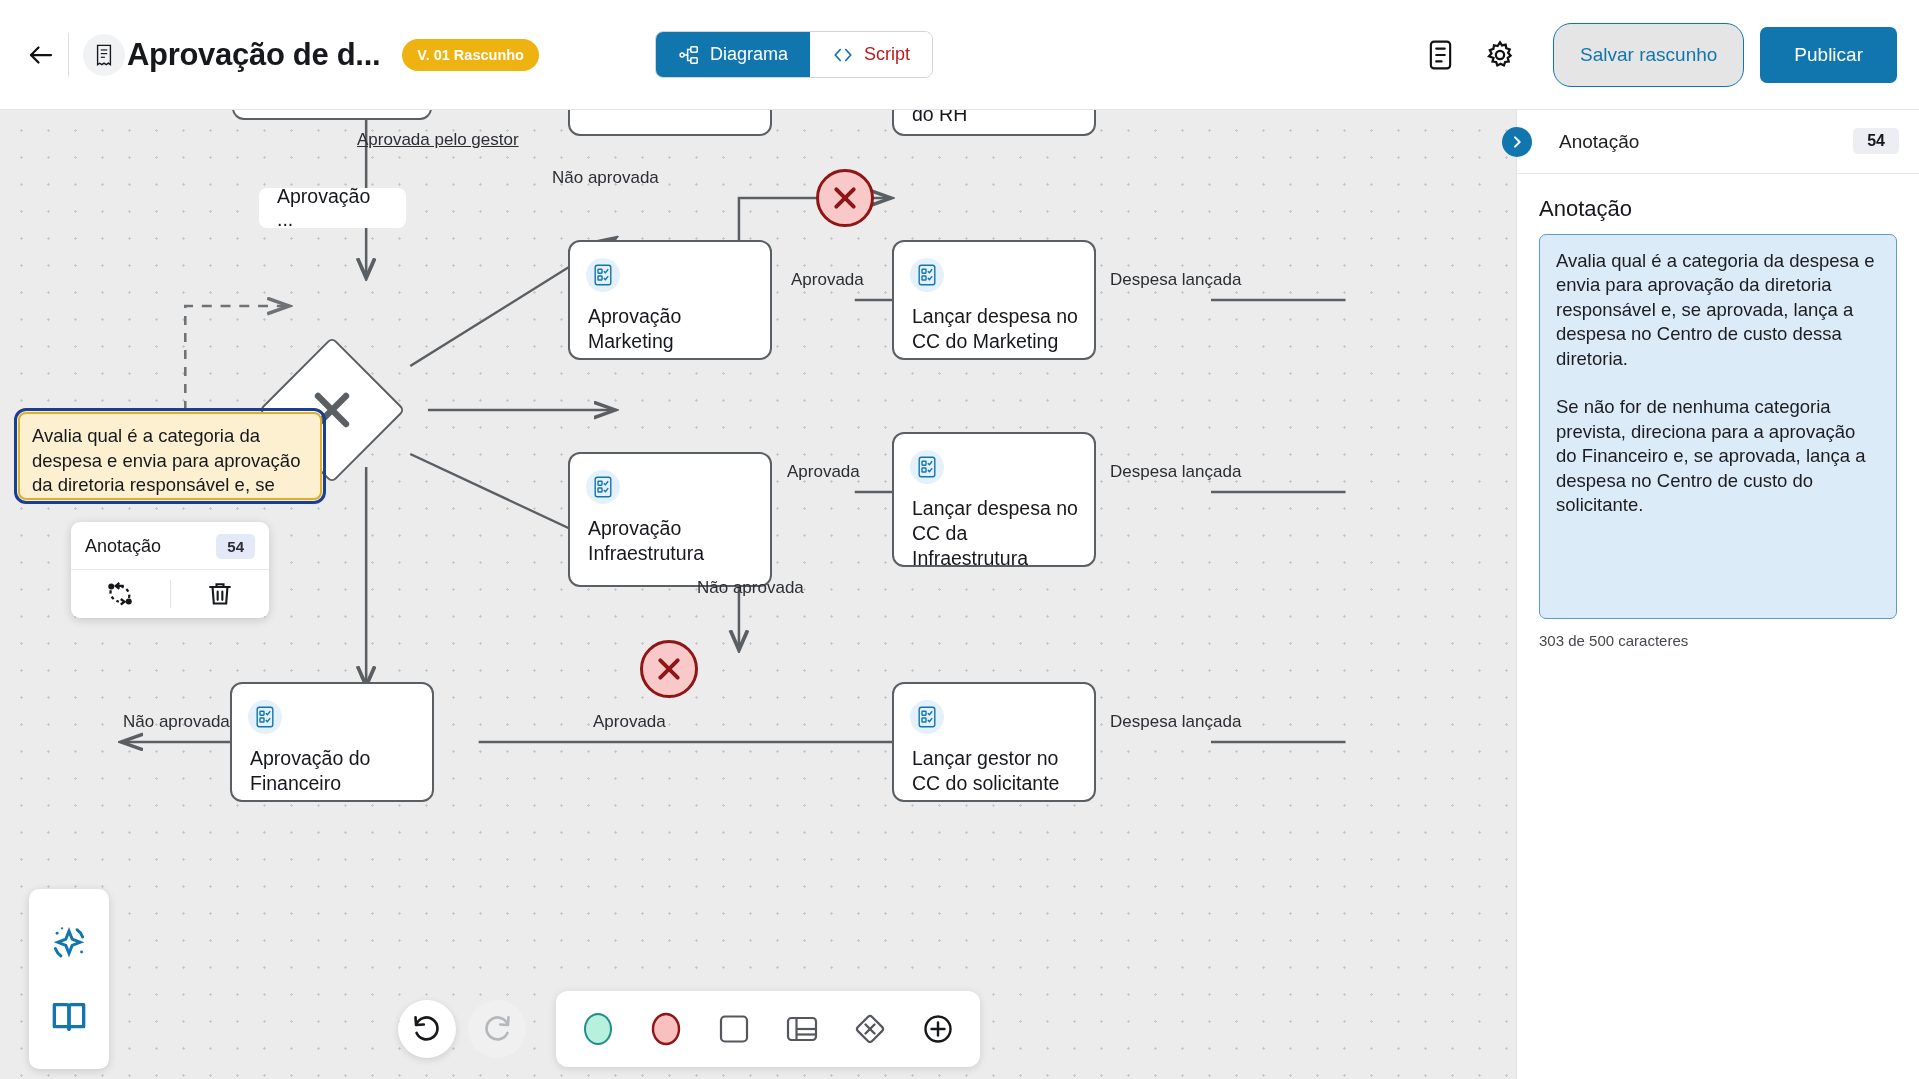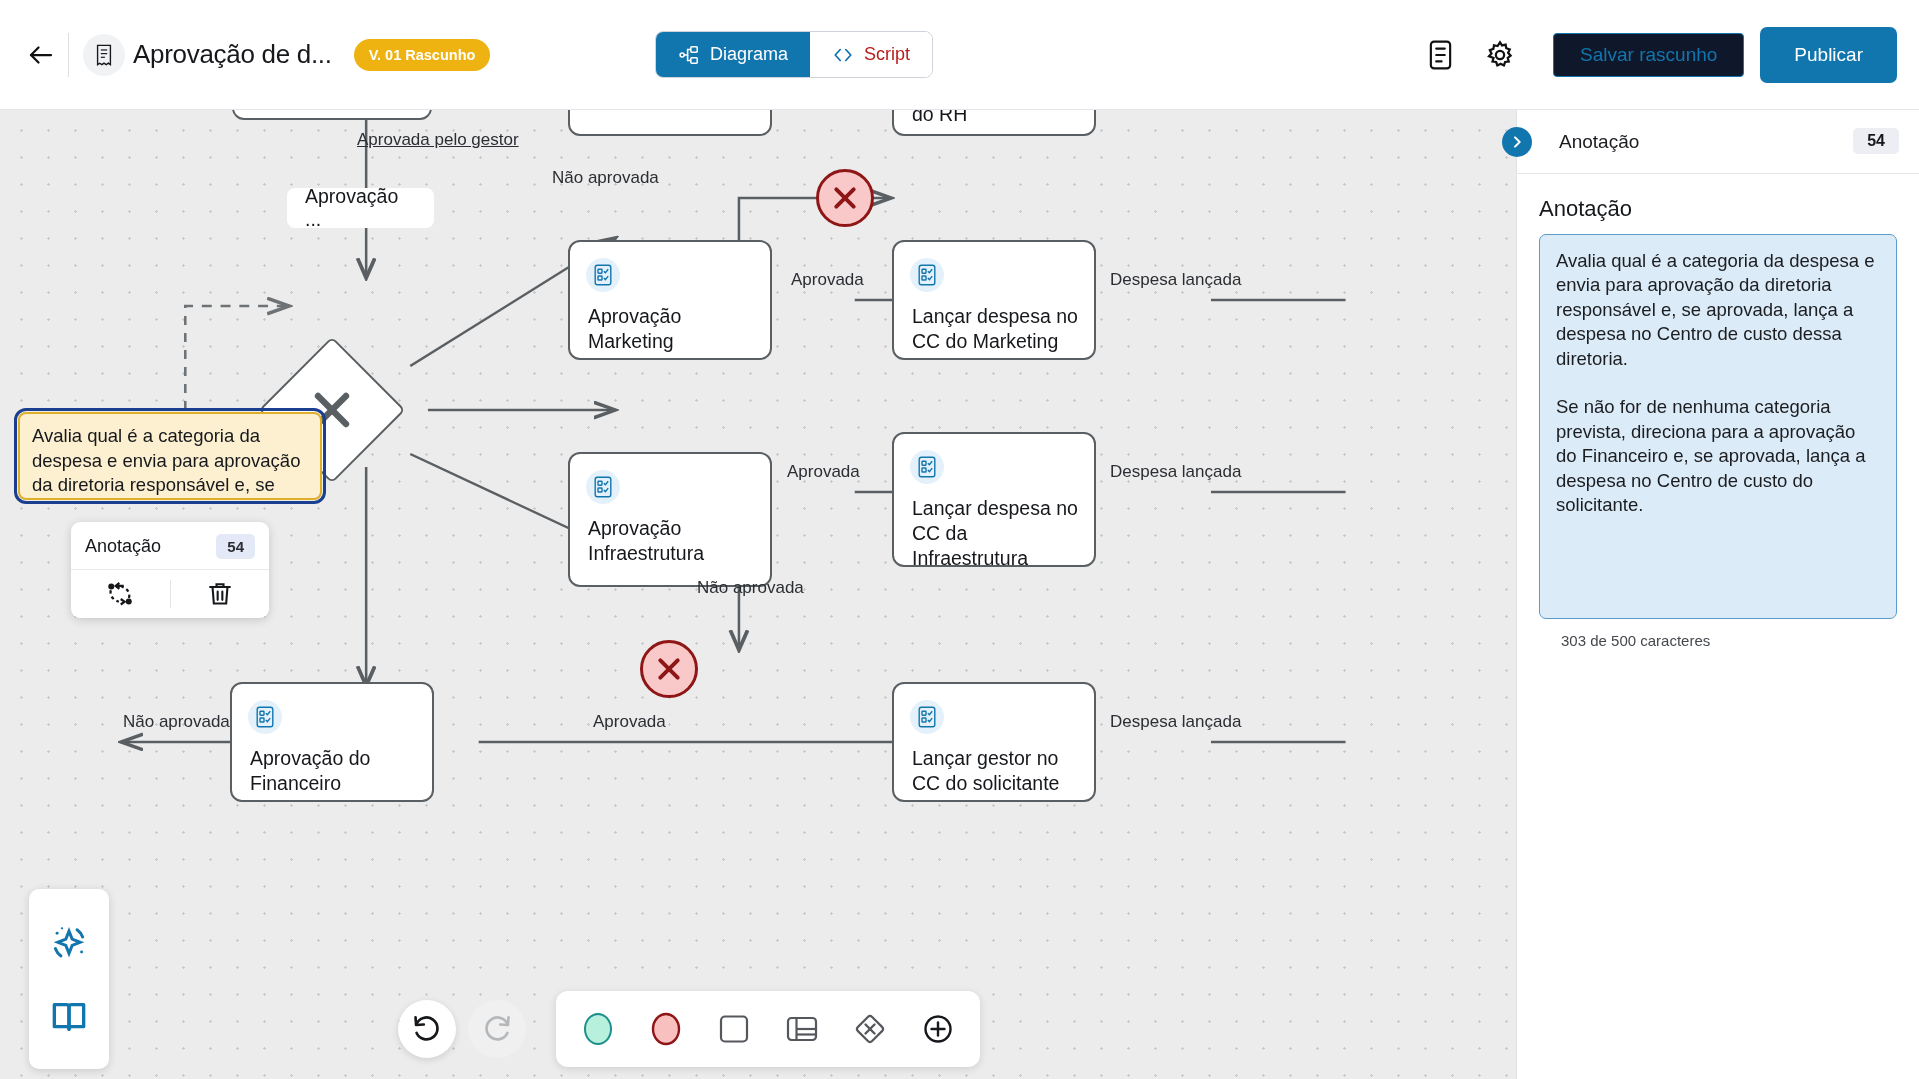--- a/index.html
+++ b/index.html
@@ -24,22 +24,22 @@
     margin-left: 18px; width: 46px; height: 46px;
     display: flex; align-items: center; justify-content: center;
     cursor: pointer; border-radius: 6px; color: #1b1b1b;
   }
   .hdr-divider { width: 1px; height: 44px; background: #dcdfe3; margin: 0 14px 0 4px; }
   .doc-icon-wrap {
     width: 42px; height: 42px; border-radius: 50%;
     background: #f1f2f4; display: flex; align-items: center; justify-content: center;
   }
   .doc-title {
-    margin-left: 8px;
-    font-size: 26px; font-weight: 400; color: #16181c;
+    margin-left: 2px;
+    font-size: 31px; font-weight: 700; color: #16181c;
     letter-spacing: -0.3px; white-space: nowrap;
   }
   .version-badge {
     margin-left: 22px;
     background: #eeb211; color: #ffffff;
     font-size: 14.5px; font-weight: 700;
     padding: 8px 15px; border-radius: 16px;
     white-space: nowrap;
   }
   .seg-toggle {
@@ -57,22 +57,22 @@
     position: absolute; right: 22px; top: 0; height: 110px;
     display: flex; align-items: center; gap: 0;
   }
   .icon-btn {
     width: 50px; height: 50px; margin-right: 10px;
     display: flex; align-items: center; justify-content: center;
     cursor: pointer; border-radius: 6px; color: #111;
   }
   .btn-outline {
     margin-left: 18px;
-    border: 1px solid #1276ae; color: #1276ae; background: #0f172a;
-    border-radius: 4px; height: 44px; padding: 0 26px;
+    border: 1px solid #1276ae; color: #1276ae; background: #e5e5e5;
+    border-radius: 18px; height: 64px; padding: 0 26px;
     font-size: 19px; display: flex; align-items: center; cursor: pointer;
     white-space: nowrap;
   }
   .btn-primary {
     margin-left: 16px;
     background: #1276ae; color: #fff; border: none;
     border-radius: 7px; height: 56px; padding: 16px 34px;
     font-size: 19px; display: flex; align-items: center; cursor: pointer;
     white-space: nowrap; font-weight: 400;
   }
@@ -102,21 +102,21 @@
     background: #e4f1fb; display: flex; align-items: center; justify-content: center;
   }
   .node .nlabel {
     position: absolute; left: 18px; right: 14px; top: 62px;
     font-size: 19.5px; color: #16181c; line-height: 1.28;
   }
 
   .plain-node {
     position: absolute; background: #fff; border-radius: 8px;
     display: flex; align-items: center; padding: 0 18px;
-    font-size: 19.5px; color: #16181c; margin-left: 28px;
+    font-size: 19.5px; color: #16181c;
   }
 
   .gateway {
     position: absolute;
     width: 104px; height: 104px;
     background: #fff; border: 2.5px solid #5a5f63;
     transform: rotate(45deg); border-radius: 6px;
   }
   .gateway-x {
     position: absolute; width: 104px; height: 104px;
@@ -243,21 +243,21 @@
     width: 100%; height: 385px;
     background: #dcebf8; border: 1px solid #5a9ccc;
     border-radius: 7px;
     padding: 14px 16px;
     font-family: "Liberation Sans", sans-serif;
     font-size: 18.5px; line-height: 1.32; color: #1b1d20;
     resize: none; outline: none;
     white-space: pre-wrap;
     overflow: hidden;
   }
-  .rp-counter { margin-top: 9px; font-size: 15px; color: #44484d; margin-left: 22px; }
+  .rp-counter { margin-top: 9px; font-size: 15px; color: #44484d; }
 </style>
 </head>
 <body>
 
 <div class="app">
 
   <div class="header">
 
     <div class="back-btn">
       <svg width="30" height="30" viewBox="0 0 24 24" fill="none" stroke="#111" stroke-width="1.8" stroke-linecap="round" stroke-linejoin="round">

